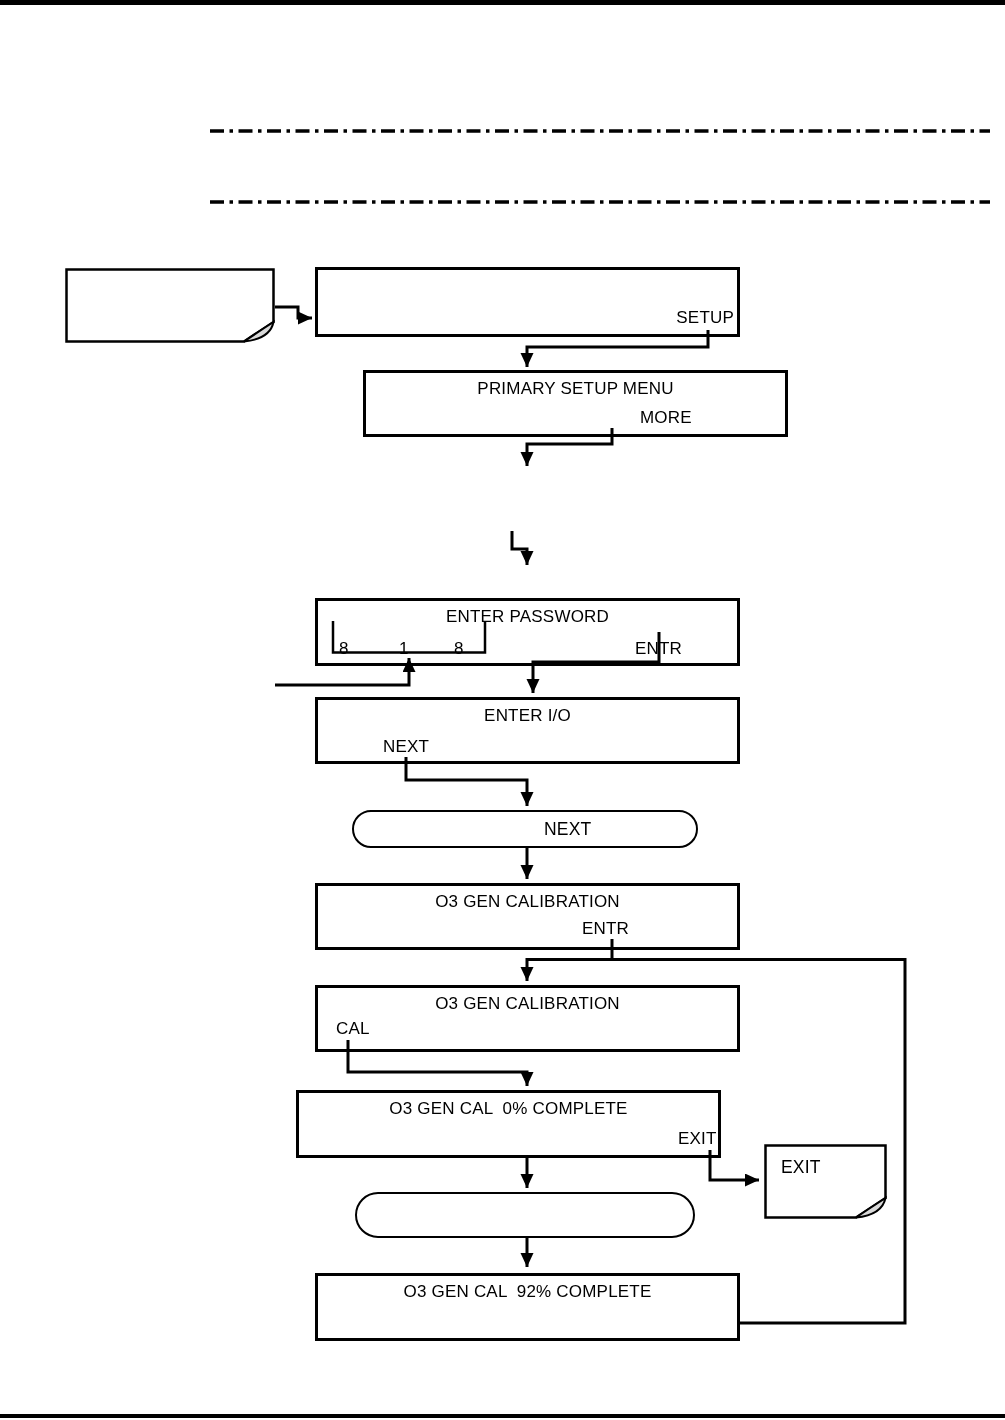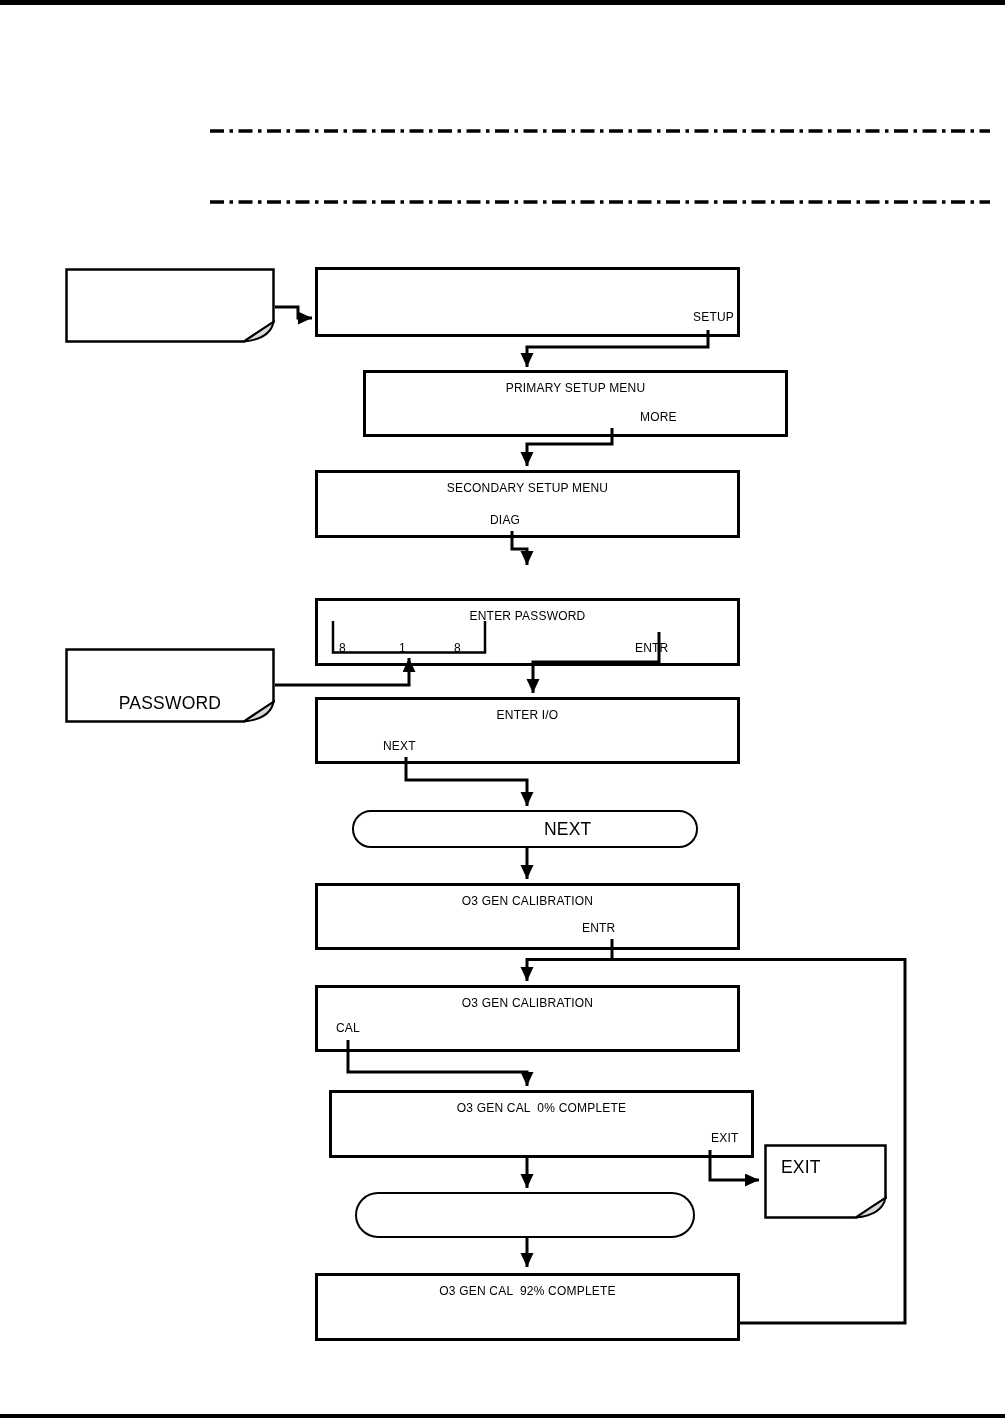--- a/index.html
+++ b/index.html
@@ -3,21 +3,21 @@
 <meta charset="utf-8">
 <style>
   * { margin:0; padding:0; box-sizing:border-box; }
   html,body { background:#ffffff; }
   body { font-family:"Liberation Sans","DejaVu Sans",sans-serif; color:#000; }
   .page { position:relative; width:1005px; height:1420px; background:#ffffff; overflow:hidden; }
 
   .rule-top    { position:absolute; left:0; top:0;      width:1005px; height:5px;   background:#000; }
   .rule-bottom { position:absolute; left:0; top:1414px; width:1005px; height:3.5px; background:#000; }
 
-  .screen { position:absolute; border:3px solid #000; background:#fff; font-size:12px; }
+  .screen { position:absolute; border:3px solid #000; background:#fff; font-size:17px; }
   .screen .title { position:absolute; top:4.5px; left:0; width:100%; text-align:center;
                    white-space:pre; line-height:21px; letter-spacing:0.2px; }
   .softkey { position:absolute; white-space:pre; line-height:19px; letter-spacing:0.2px; }
 
   .stadium { position:absolute; border:2.5px solid #000; background:#fff;
              border-radius:999px; font-size:17.5px; }
   .stadium .key-label { position:absolute; top:50%; transform:translateY(-50%);
                         white-space:pre; letter-spacing:0.2px; }
 
   .note { position:absolute; font-size:17.5px; }
@@ -49,61 +49,50 @@
 
   <div class="screen" style="left:315px; top:267px; width:425px; height:70px;">
     <span class="softkey" style="right:3px; bottom:7px;">SETUP</span>
   </div>
 
   <div class="screen" style="left:315px; top:370px; width:425px; height:67px;margin-left:48px;">
     <span class="title">PRIMARY SETUP MENU</span>
     <span class="softkey" style="left:274px; bottom:7px;">MORE</span>
   </div>
 
-  <div class="screen" style="left:315px; top:470px; width:425px; height:68px;">
-    <span class="title">SECONDARY SETUP MENU</span>
-    <span class="softkey" style="left:172px; bottom:5px;">DIAG</span>
-  </div>
 
   <div class="screen" style="left:315px; top:570px; width:425px; height:68px;margin-top:28px;">
     <span class="title">ENTER PASSWORD</span>
     <span class="softkey" style="left:21px; bottom:5px;">8</span>
     <span class="softkey" style="left:81px; bottom:5px;">1</span>
     <span class="softkey" style="left:136px; bottom:5px;">8</span>
     <span class="softkey" style="left:317px; bottom:5px;">ENTR</span>
   </div>
 
-  <div class="note note-password" style="left:65px; top:648px; width:210px; height:75px;">
-    <svg width="210" height="75" viewBox="0 0 210 75">
-      <path d="M1.5,1.5 H208.5 V54 L179,73.5 H1.5 Z" fill="#ffffff" stroke="#000" stroke-width="2.5"></path>
-      <path d="M179,73.5 Q205,71 208.5,54 Q193,64 179,73.5 Z" fill="#d9d9d9" stroke="#000" stroke-width="2"></path>
-    </svg>
-    <span class="label">PASSWORD</span>
-  </div>
 
   <div class="screen" style="left:315px; top:697px; width:425px; height:67px;">
     <span class="title">ENTER I/O</span>
     <span class="softkey" style="left:65px; bottom:5px;">NEXT</span>
   </div>
 
   <div class="stadium" style="left:352px; top:810px; width:346px; height:38px;">
     <span class="key-label" style="left:190px;">NEXT</span>
   </div>
 
   <div class="screen" style="left:315px; top:883px; width:425px; height:67px;">
     <span class="title">O3 GEN CALIBRATION</span>
     <span class="softkey" style="left:264px; bottom:9px;">ENTR</span>
   </div>
 
   <div class="screen" style="left:315px; top:985px; width:425px; height:67px;">
     <span class="title">O3 GEN CALIBRATION</span>
     <span class="softkey" style="left:18px; bottom:11px;">CAL</span>
   </div>
 
-  <div class="screen" style="left:329px; top:1090px; width:425px; height:68px;">
+  <div class="screen" style="left:296px; top:1090px; width:425px; height:68px;">
     <span class="title">O3 GEN CAL  0% COMPLETE</span>
     <span class="softkey" style="left:379px; bottom:7px;">EXIT</span>
   </div>
 
   <div class="note note-exit" style="left:764px; top:1144px; width:123px; height:75px;">
     <svg width="123" height="75" viewBox="0 0 123 75">
       <path d="M1.5,1.5 H121.5 V54 L92,73.5 H1.5 Z" fill="#ffffff" stroke="#000" stroke-width="2.5"></path>
       <path d="M92,73.5 Q118,71 121.5,54 Q106,64 92,73.5 Z" fill="#d9d9d9" stroke="#000" stroke-width="2"></path>
     </svg>
     <span class="label">EXIT</span>

